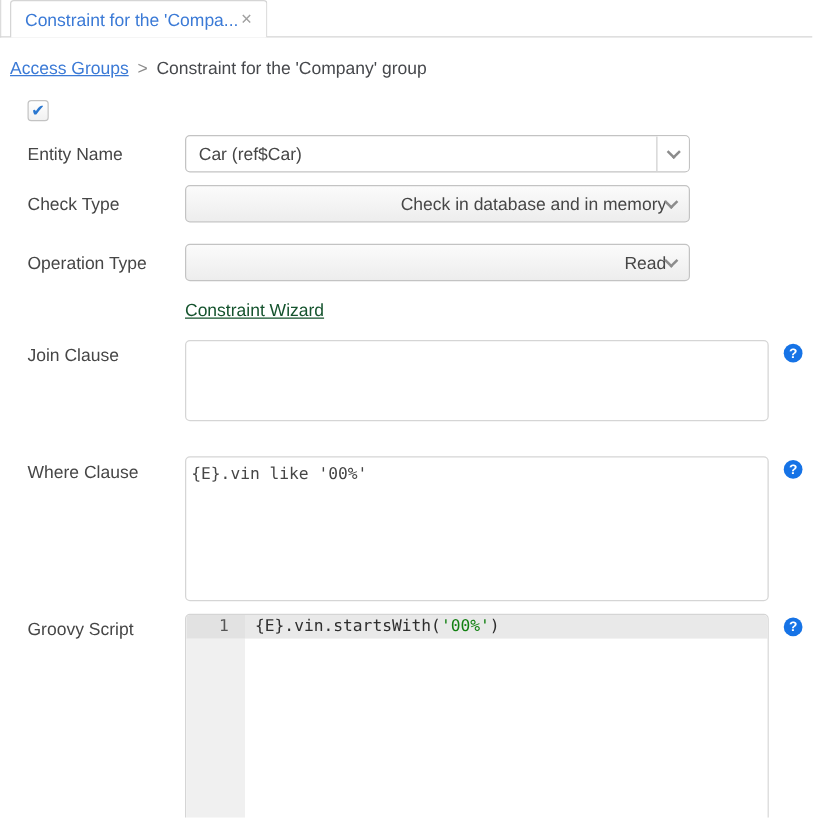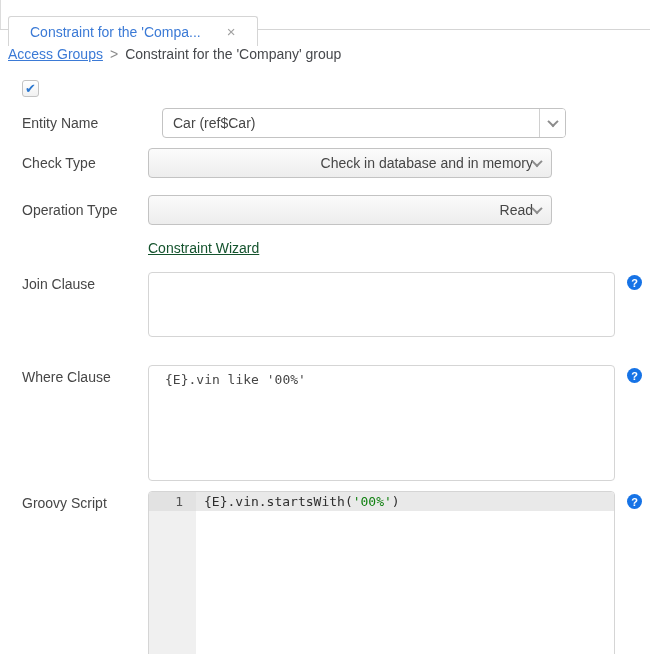--- a/index.html
+++ b/index.html
@@ -9,23 +9,23 @@
     font-family: "Liberation Sans", "DejaVu Sans", sans-serif;
     color: #464646;
     overflow: hidden;
   }
 
   
   .tabbar { position: relative; height: 30px; }
   .tabbar-line { position: absolute; left: 0; right: 0; bottom: 0; height: 1px; background: #d5d5d5; }
   .tabbar-left-edge { position: absolute; left: 0; top: 0; bottom: 0; width: 1px; background: #dcdcdc; }
   .tab {
-    position: absolute; left: 8px; top: 16px; height: 30px; z-index: 2;
-    display: inline-flex; align-items: center; gap: 26px;
-    padding: 0 21px;
+    position: absolute; left: 8px; top: 0; height: 30px; z-index: 2;
+    display: inline-flex; align-items: center; gap: 2px;
+    padding: 0 11px;
     background: #ffffff;
     border: 1px solid #d5d5d5; border-bottom: none;
     border-radius: 3px 3px 0 0;
     cursor: pointer;
   }
   .tab-title { color: #3b7ad6; font-size: 14px; white-space: nowrap; }
   .tab-close { color: #a0a0a0; font-size: 15px; line-height: 1; cursor: pointer; }
 
   
   .breadcrumb {
@@ -37,21 +37,21 @@
   .crumb-sep { color: #8a8a8a; margin: 0 7px; }
   .crumb-current { color: #46484c; }
 
   
   .row { display: flex; align-items: center; padding-left: 22px; }
   .row-top { align-items: flex-start; }
   .flabel { width: 126px; flex: 0 0 126px; font-size: 14px; color: #464646; }
   .row-top .flabel { padding-top: 4px; }
 
   .row-isactive { height: 20px; margin-bottom: 10px; }
-  .row-entity   { height: 30px; margin-bottom: 10px; gap: 14px; }
+  .row-entity   { height: 30px; margin-bottom: 10px; }
   .row-check    { height: 30px; margin-bottom: 10px; }
   .row-op       { height: 44px; margin-bottom: 7px; }
   .row-wizard   { height: 18px; margin-bottom: 15px; }
   .row-join     { margin-bottom: 28px; }
   .row-where    { margin-bottom: 10px; }
 
   
   .checkbox {
     width: 17px; height: 17px;
     border: 1px solid #c3c3c3; border-radius: 3px;
@@ -96,21 +96,21 @@
   
   .wizard-link { font-size: 14px; color: #14532d; text-decoration: underline; cursor: pointer; }
 
   
   .txtarea {
     width: 467px; resize: none; outline: none;
     border: 1px solid #d5d5d5; border-radius: 4px;
     background: #ffffff;
     font-family: "DejaVu Sans Mono", "Liberation Mono", monospace;
     font-size: 13px; color: #464646;
-    padding: 5px 16px; line-height: 1.4;
+    padding: 5px 4px; line-height: 1.4;
   }
   .txt-join { height: 65px; }
   .txt-where { height: 116px; }
 
   
   .help-icon {
     width: 15px; height: 15px; border-radius: 50%;
     background: #1673e6; color: #ffffff;
     font-size: 11px; font-weight: bold;
     display: flex; align-items: center; justify-content: center;

